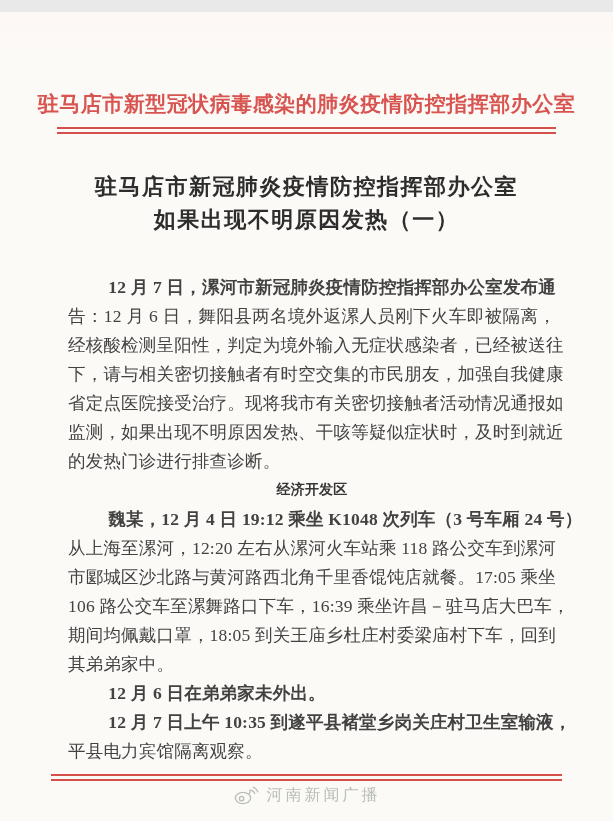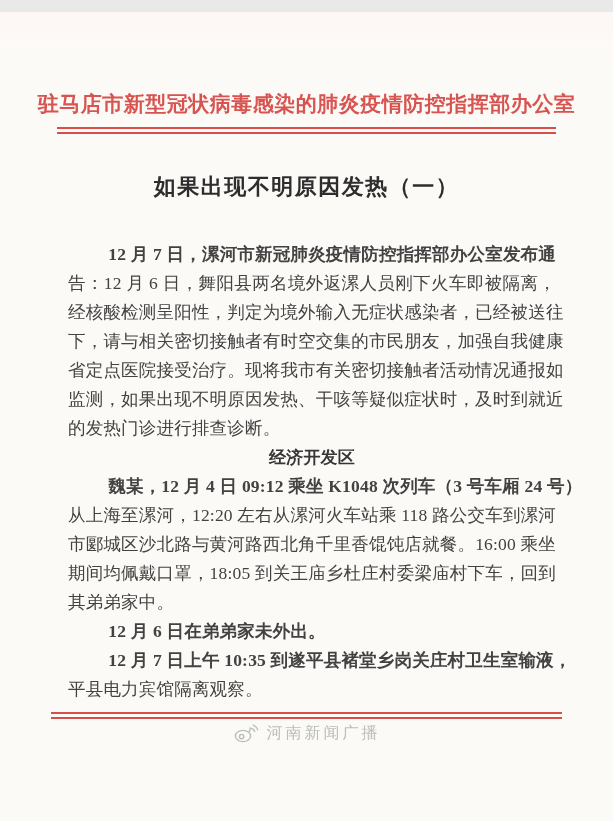--- a/index.html
+++ b/index.html
@@ -63,22 +63,22 @@
     text-align-last: justify;
     text-justify: inter-character;
     white-space: nowrap;
   }
   .line--first { text-indent: 2.3em; font-weight: bold; }
   .line--last  { text-align-last: left; }
   .line--heading {
     text-align: center;
     text-align-last: center;
     font-weight: bold;
-    font-family: Liberation Sans, sans-serif;
-    font-size: 17px;
+    font-family: Liberation Mono, monospace;
+    font-size: 14px;
     color: #363636;
   }
 
   .watermark {
     margin-top: 3px;
     display: flex;
     justify-content: center;
     align-items: center;
     gap: 7px;
     color: #b9beba;
@@ -93,37 +93,39 @@
 </head>
 <body>
 
 <div class="page">
 
   <div class="letterhead">驻马店市新型冠状病毒感染的肺炎疫情防控指挥部办公室</div>
 
   <div class="double-rule double-rule--header"></div>
 
   <div class="doc-title">
+    <span class="doc-title-line">驻马店市新冠肺炎疫情防控指挥部办公室</span>
     <span class="doc-title-line">如果出现不明原因发热（一）</span>
   </div>
 
   <div class="body-text">
     <div class="line line--first">12 月 7 日，漯河市新冠肺炎疫情防控指挥部办公室发布通</div>
     <div class="line">告：12 月 6 日，舞阳县两名境外返漯人员刚下火车即被隔离，</div>
     <div class="line">经核酸检测呈阳性，判定为境外输入无症状感染者，已经被送往</div>
     <div class="line">下，请与相关密切接触者有时空交集的市民朋友，加强自我健康</div>
     <div class="line">省定点医院接受治疗。现将我市有关密切接触者活动情况通报如</div>
     <div class="line">监测，如果出现不明原因发热、干咳等疑似症状时，及时到就近</div>
     <div class="line line--last">的发热门诊进行排查诊断。</div>
 
     <div class="line line--heading">经济开发区</div>
 
-    <div class="line line--first">魏某，12 月 4 日 09:12 乘坐 K1048 次列车（3 号车厢 24 号）</div>
+    <div class="line line--first">魏某，12 月 4 日 19:12 乘坐 K1048 次列车（3 号车厢 24 号）</div>
     <div class="line">从上海至漯河，12:20 左右从漯河火车站乘 118 路公交车到漯河</div>
-    <div class="line">市郾城区沙北路与黄河路西北角千里香馄饨店就餐。16:00 乘坐</div>
+    <div class="line">市郾城区沙北路与黄河路西北角千里香馄饨店就餐。17:05 乘坐</div>
+    <div class="line">106 路公交车至漯舞路口下车，16:39 乘坐许昌－驻马店大巴车，</div>
     <div class="line">期间均佩戴口罩，18:05 到关王庙乡杜庄村委梁庙村下车，回到</div>
     <div class="line line--last">其弟弟家中。</div>
 
     <div class="line line--first line--last">12 月 6 日在弟弟家未外出。</div>
 
     <div class="line line--first">12 月 7 日上午 10:35 到遂平县褚堂乡岗关庄村卫生室输液，</div>
     <div class="line line--last">平县电力宾馆隔离观察。</div>
   </div>
 
   <div class="double-rule double-rule--footer"></div>

